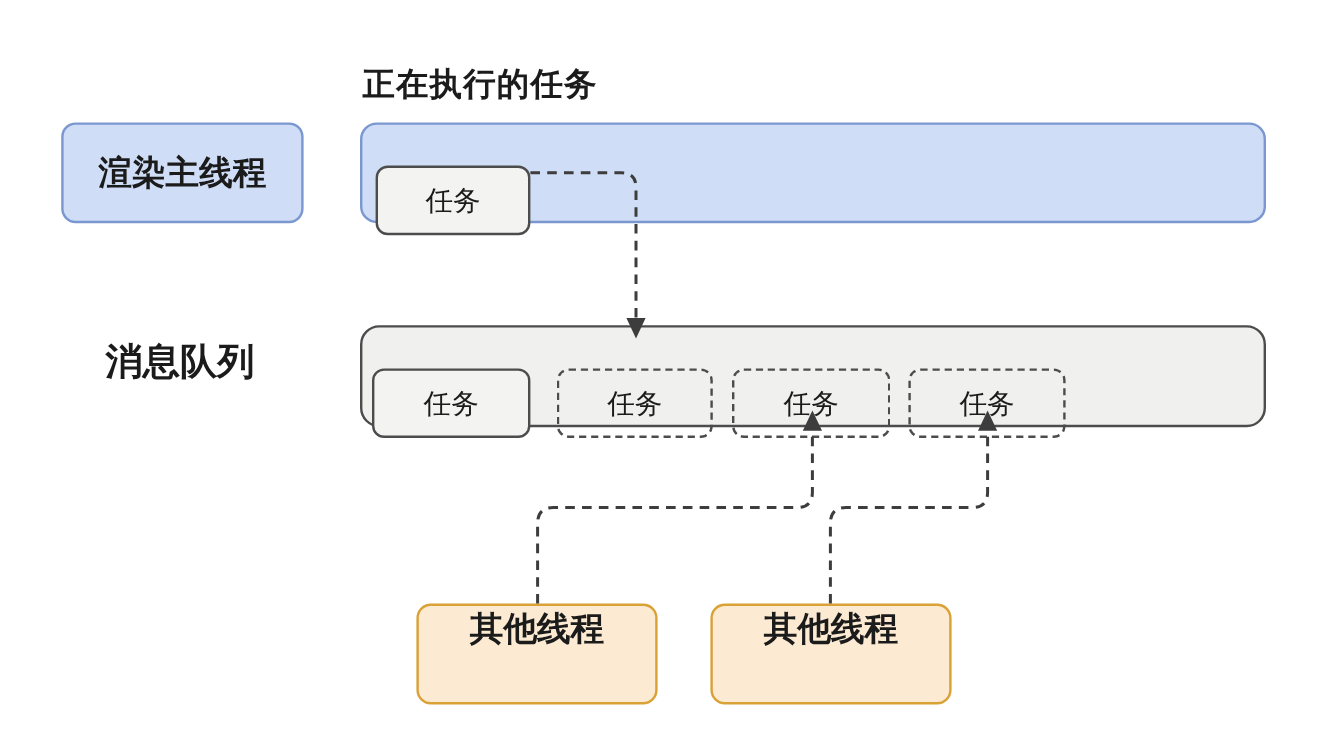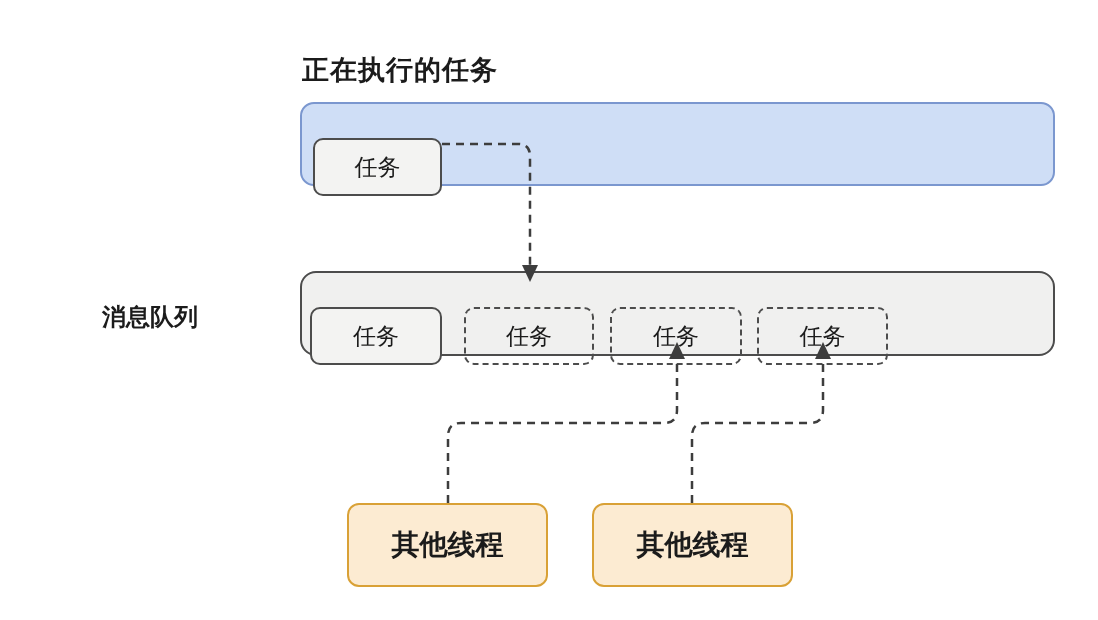--- a/index.html
+++ b/index.html
@@ -40,44 +40,47 @@
   }
   .q-task{top:283px;height:58px;}
   .q1{left:310px;width:132px;}
   .q2{left:464px;width:130px;}
   .q3{left:610px;width:132px;}
   .q4{left:757px;width:131px;}
   .dashed{background:transparent;border-style:dashed;border-width:2.5px;}
   .queue-label{
     left:25px;top:283px;width:250px;text-align:center;line-height:1.2;
   }
-  .queue-label .zh{font-size:24px;font-weight:600;margin-top:20px;}
+  .queue-label .zh{font-size:31px;font-weight:600;}
   .queue-label .en{
     font-family:"DejaVu Sans Mono","Liberation Mono",monospace;
     font-size:26px;font-weight:700;margin-top:2px;
   }
   .other-thread{
     top:503px;width:201px;height:84px;
     background:var(--orange-fill);border:2.5px solid var(--orange-border);border-radius:12px;
-    display:flex;align-items:center;justify-content:center;
+    display:flex;align-items:flex-start;justify-content:center;
     font-size:28px;font-weight:700;
   }
   .ot1{left:347px;}
   .ot2{left:592px;}
   svg.overlay{position:absolute;left:0;top:0;width:1098px;height:620px;pointer-events:none;}
   .conn{fill:none;stroke:var(--arrow);stroke-width:2.5;stroke-dasharray:8 6;}
   .head{fill:var(--arrow);stroke:none;}
 </style>
 </head>
 <body>
 
 <div class="canvas">
 
   <div class="abs title">正在执行的任务</div>
 
+  <div class="abs main-thread">
+    <span>渲染主线程</span>
+  </div>
 
   <div class="abs exec-bar"></div>
 
   <div class="abs task-box exec-task">
     <span>任务</span>
   </div>
 
   <div class="abs queue-label">
     <div class="zh">消息队列</div>
   </div>

